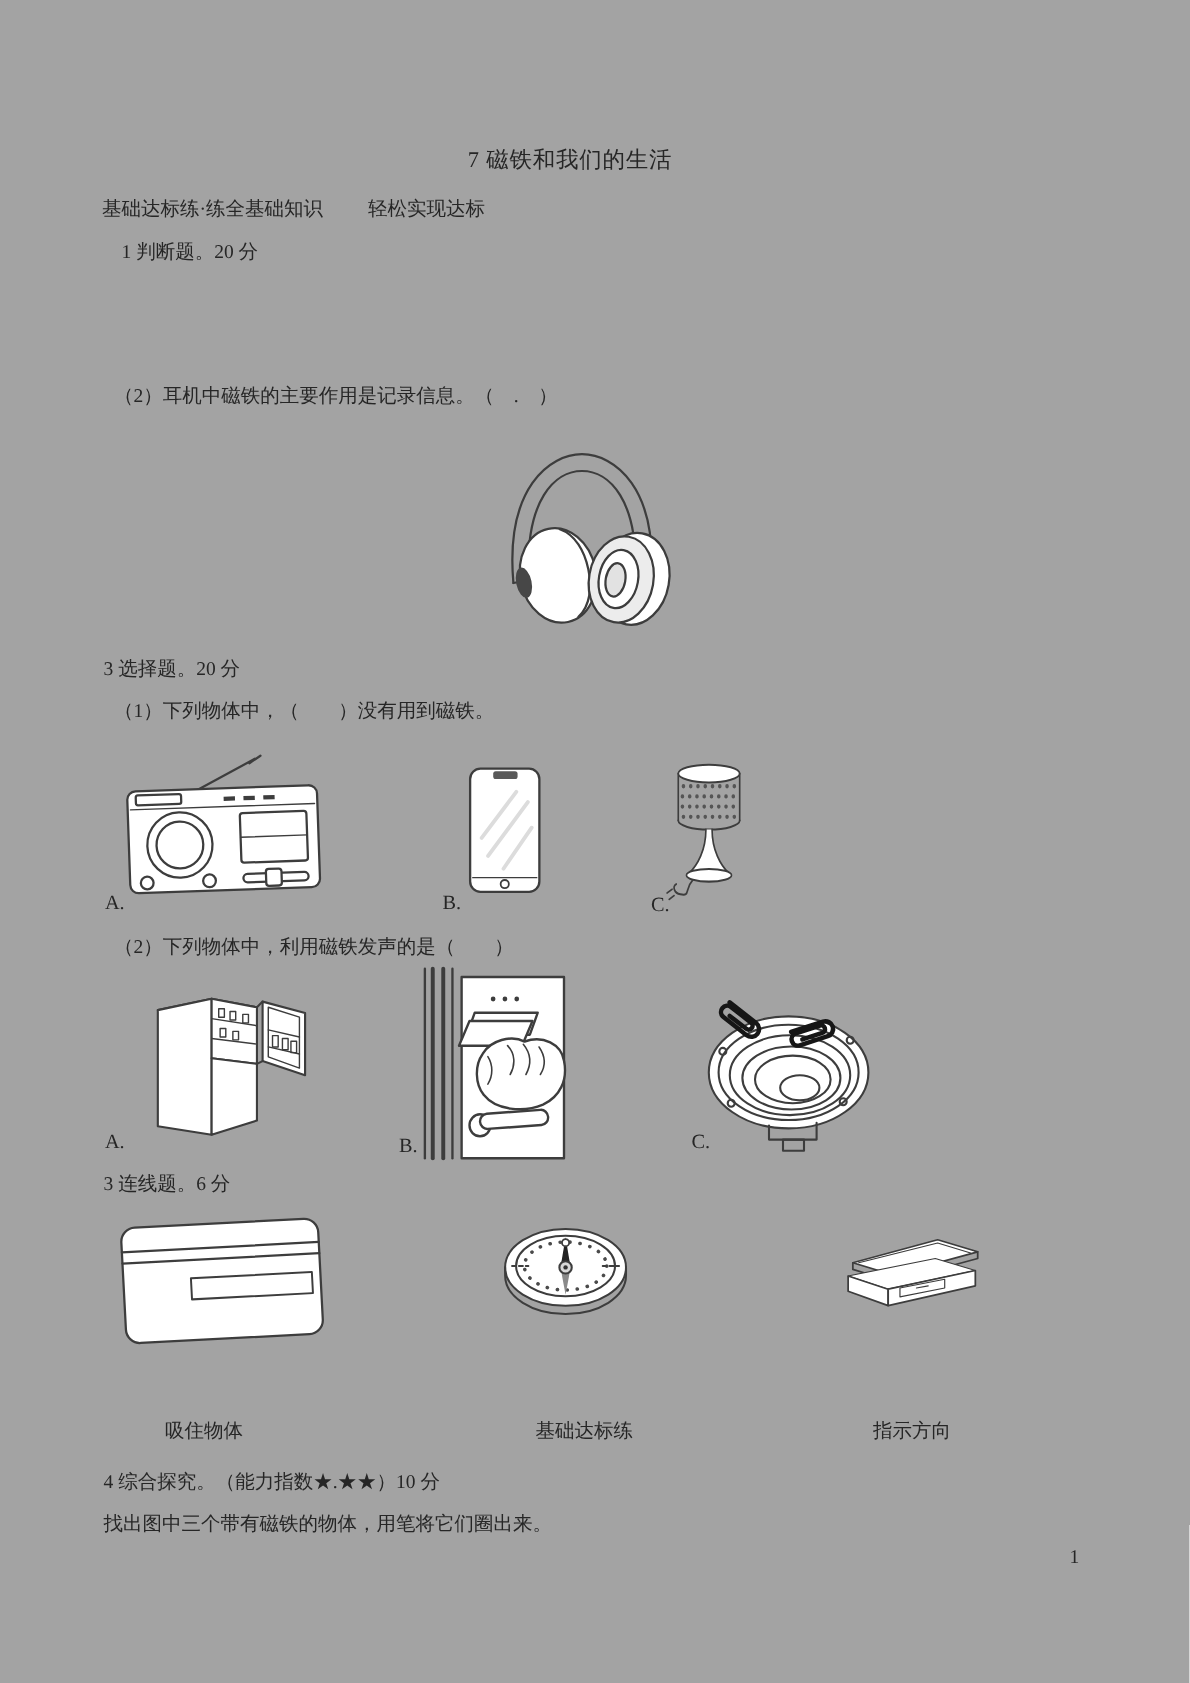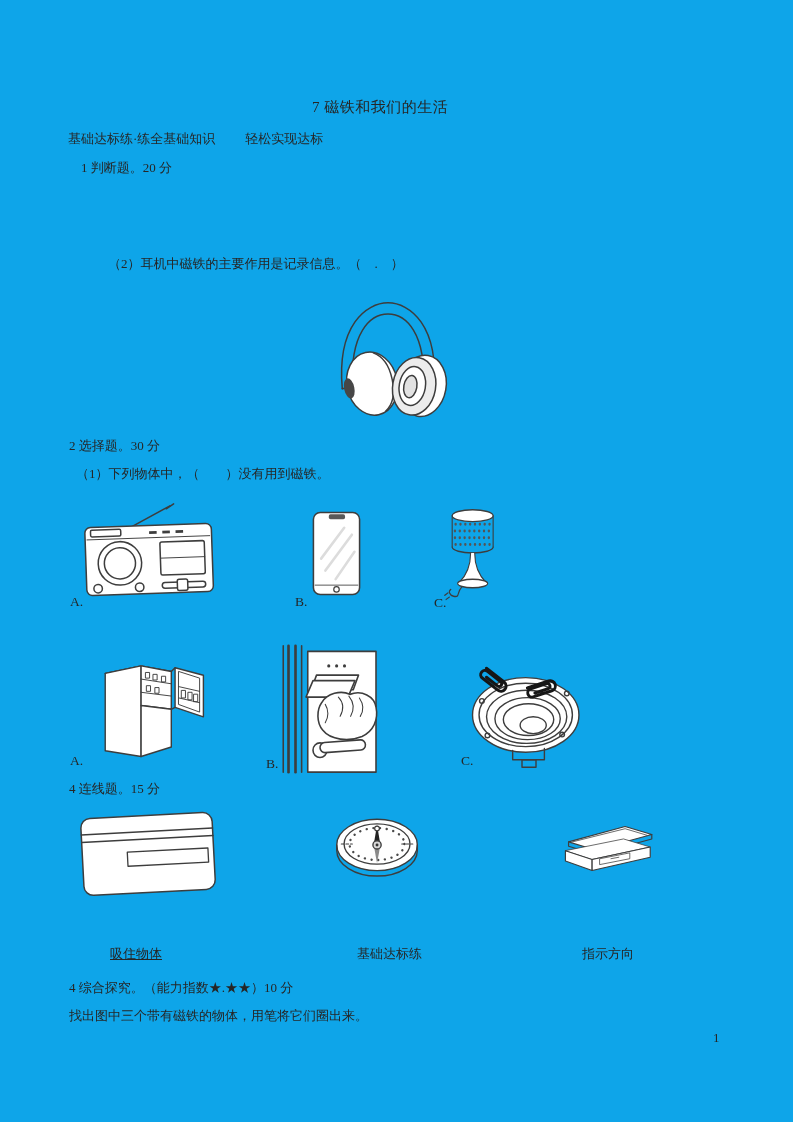--- a/index.html
+++ b/index.html
@@ -1,17 +1,17 @@
 <!DOCTYPE html>
 <html><head>
 <meta charset="utf-8">
 <style>
   html,body{margin:0;padding:0;background:#ffffff;}
   .page{
-    position:relative;width:793px;height:1122px;background:#0ea5e9;
+    position:relative;width:793px;height:1122px;background:#a3a3a3;
     font-family:"Liberation Serif","DejaVu Serif",serif;
     color:#262626;font-size:13px;overflow:hidden;
   }
   .abs{position:absolute;white-space:nowrap;line-height:1.2;}
   .title{font-size:15px;letter-spacing:.5px;}
   .fig{position:absolute;margin:0;padding:0;}
   .fig svg{display:block;}
   .opt{font-size:13.5px;}
   .art{stroke:#3d3d3d;fill:none;stroke-width:1.6;stroke-linecap:round;stroke-linejoin:round;}
 </style>
@@ -20,21 +20,21 @@
 
 <div class="page">
 
   <div class="abs title" style="left:0;top:98px;width:760px;text-align:center;">7 磁铁和我们的生活</div>
 
   <div class="abs" style="left:68px;top:131px;">
     <span>基础达标练·练全基础知识</span><span style="margin-left:30px;">轻松实现达标</span>
   </div>
 
   <div class="abs" style="left:69px;top:160px;margin-left:12px;">1 判断题。20 分</div>
-  <div class="abs" style="left:76px;top:256px;margin-left:32px;">（2）耳机中磁铁的主要作用是记录信息。（　.　）</div>
+  <div class="abs" style="left:76px;top:256px;">（2）耳机中磁铁的主要作用是记录信息。（　.　）</div>
 
   <figure class="fig" style="left:318px;top:283px;">
     <svg width="140" height="146" viewBox="0 0 150 150" class="art" stroke="#3d3d3d" fill="none" stroke-width="2" stroke-linecap="round" stroke-linejoin="round">
       <path d="M26 110 C20 42 52 18 75 18 C98 18 130 42 124 110"></path>
       <path d="M37 108 C34 50 56 30 75 30 C94 30 116 50 113 108"></path>
       <line x1="26" y1="110" x2="37" y2="108"></line>
       <line x1="124" y1="110" x2="113" y2="108"></line>
       <g transform="rotate(-12 56 105)">
         <ellipse cx="58" cy="105" rx="27" ry="34" fill="#fff"></ellipse>
         <path d="M66 73 C76 79 80 92 80 105 C80 118 76 131 66 137"></path>
@@ -42,21 +42,21 @@
       </g>
       <g transform="rotate(10 106 108)">
         <ellipse cx="112" cy="106" rx="25" ry="33" fill="#fff"></ellipse>
         <ellipse cx="103" cy="108" rx="23" ry="31" fill="#ececec"></ellipse>
         <ellipse cx="101" cy="108" rx="14" ry="21" fill="#fff"></ellipse>
         <ellipse cx="99" cy="109" rx="7" ry="12" fill="#e2e2e2"></ellipse>
       </g>
     </svg>
   </figure>
 
-  <div class="abs" style="left:69px;top:438px;">2 选择题。30 分</div>
+  <div class="abs" style="left:69px;top:438px;">3 选择题。20 分</div>
   <div class="abs" style="left:76px;top:466px;">（1）下列物体中，（　　）没有用到磁铁。</div>
 
   <figure class="fig" style="left:78px;top:500px;">
     <svg width="142" height="102" viewBox="0 0 150 108" stroke="#3d3d3d" fill="none" stroke-width="1.6" stroke-linecap="round" stroke-linejoin="round">
       <g transform="rotate(-2 75 60)">
         <line x1="55" y1="29" x2="99" y2="7"></line>
         <line x1="95" y1="10" x2="103" y2="5"></line>
         <rect x="8" y="27" width="134" height="72" rx="6" fill="#fff"></rect>
         <line x1="10" y1="40" x2="140" y2="40" stroke-width="1"></line>
         <rect x="14" y="30" width="32" height="7" rx="1.5"></rect>
@@ -106,20 +106,21 @@
       <path d="M26 99 C18 106 24 112 14 110 C8 109 6 104 10 102"></path>
       <line x1="6" y1="106" x2="1" y2="109" stroke-width="1.4"></line>
       <line x1="8" y1="111" x2="3" y2="114" stroke-width="1.4"></line>
     </svg>
   </figure>
 
   <span class="abs opt" style="left:70px;top:594px;">A.</span>
   <span class="abs opt" style="left:295px;top:594px;">B.</span>
   <span class="abs opt" style="left:434px;top:595px;">C.</span>
 
+  <div class="abs" style="left:76px;top:623px;">（2）下列物体中，利用磁铁发声的是（　　）</div>
 
   <figure class="fig" style="left:92px;top:648px;">
     <svg width="118" height="115" viewBox="0 0 125 120" stroke="#3d3d3d" fill="none" stroke-width="1.5" stroke-linecap="round" stroke-linejoin="round">
       <polygon points="14,26 52,18 84,24 46,32" fill="#fff"></polygon>
       <polygon points="14,26 52,18 52,114 14,108" fill="#fff"></polygon>
       <polygon points="52,18 84,24 84,64 52,60" fill="#fff"></polygon>
       <line x1="52" y1="32" x2="84" y2="37" stroke-width="1"></line>
       <line x1="52" y1="46" x2="84" y2="50" stroke-width="1"></line>
       <g stroke-width="1">
         <rect x="57" y="25" width="4" height="6"></rect>
@@ -187,21 +188,21 @@
           <path d="M2 6 H26 A5.5 5.5 0 0 1 26 17 H5 A4.5 4.5 0 0 1 5 8 H23 A2.8 2.8 0 0 1 23 13.6 H8"></path>
         </g>
       </g>
     </svg>
   </figure>
 
   <span class="abs opt" style="left:70px;top:753px;">A.</span>
   <span class="abs opt" style="left:266px;top:756px;">B.</span>
   <span class="abs opt" style="left:461px;top:753px;">C.</span>
 
-  <div class="abs" style="left:69px;top:781px;">4 连线题。15 分</div>
+  <div class="abs" style="left:69px;top:781px;">3 连线题。6 分</div>
 
   <figure class="fig" style="left:77px;top:807px;">
     <svg width="142" height="92" viewBox="0 0 150 98" stroke="#3d3d3d" fill="none" stroke-width="1.6" stroke-linecap="round" stroke-linejoin="round">
       <g transform="rotate(-3 75 49)">
         <rect x="5" y="9" width="140" height="82" rx="10" fill="#fff"></rect>
         <line x1="5" y1="26" x2="145" y2="26"></line>
         <line x1="5" y1="34" x2="145" y2="34"></line>
         <rect x="53" y="47" width="86" height="15" stroke-width="1.4"></rect>
       </g>
     </svg>
@@ -230,21 +231,21 @@
       <polyline points="16,34 16,40 50,51 50,45"></polyline>
       <polyline points="50,51 122,30 122,24"></polyline>
       <polygon points="12,46 86,30 120,41 46,58" fill="#fff" stroke-width="1"></polygon>
       <polygon points="12,46 46,58 46,73 12,60" fill="#fff"></polygon>
       <polygon points="46,58 120,41 120,55 46,73" fill="#fff"></polygon>
       <polygon points="56,57 94,49 94,57 56,65" stroke-width="1"></polygon>
       <line x1="70" y1="57" x2="80" y2="55" stroke-width="1"></line>
     </svg>
   </figure>
 
-  <span class="abs" style="left:110px;top:946px;text-decoration:underline;">吸住物体</span>
+  <span class="abs" style="left:110px;top:946px;">吸住物体</span>
   <span class="abs" style="left:357px;top:946px;">基础达标练</span>
   <span class="abs" style="left:582px;top:946px;">指示方向</span>
 
   <div class="abs" style="left:69px;top:980px;">4 综合探究。（能力指数★.★★）10 分</div>
   <div class="abs" style="left:69px;top:1008px;text-align:right;">找出图中三个带有磁铁的物体，用笔将它们圈出来。</div>
 
   <div class="abs" style="left:713px;top:1030px;">1</div>
 
 </div>
 

